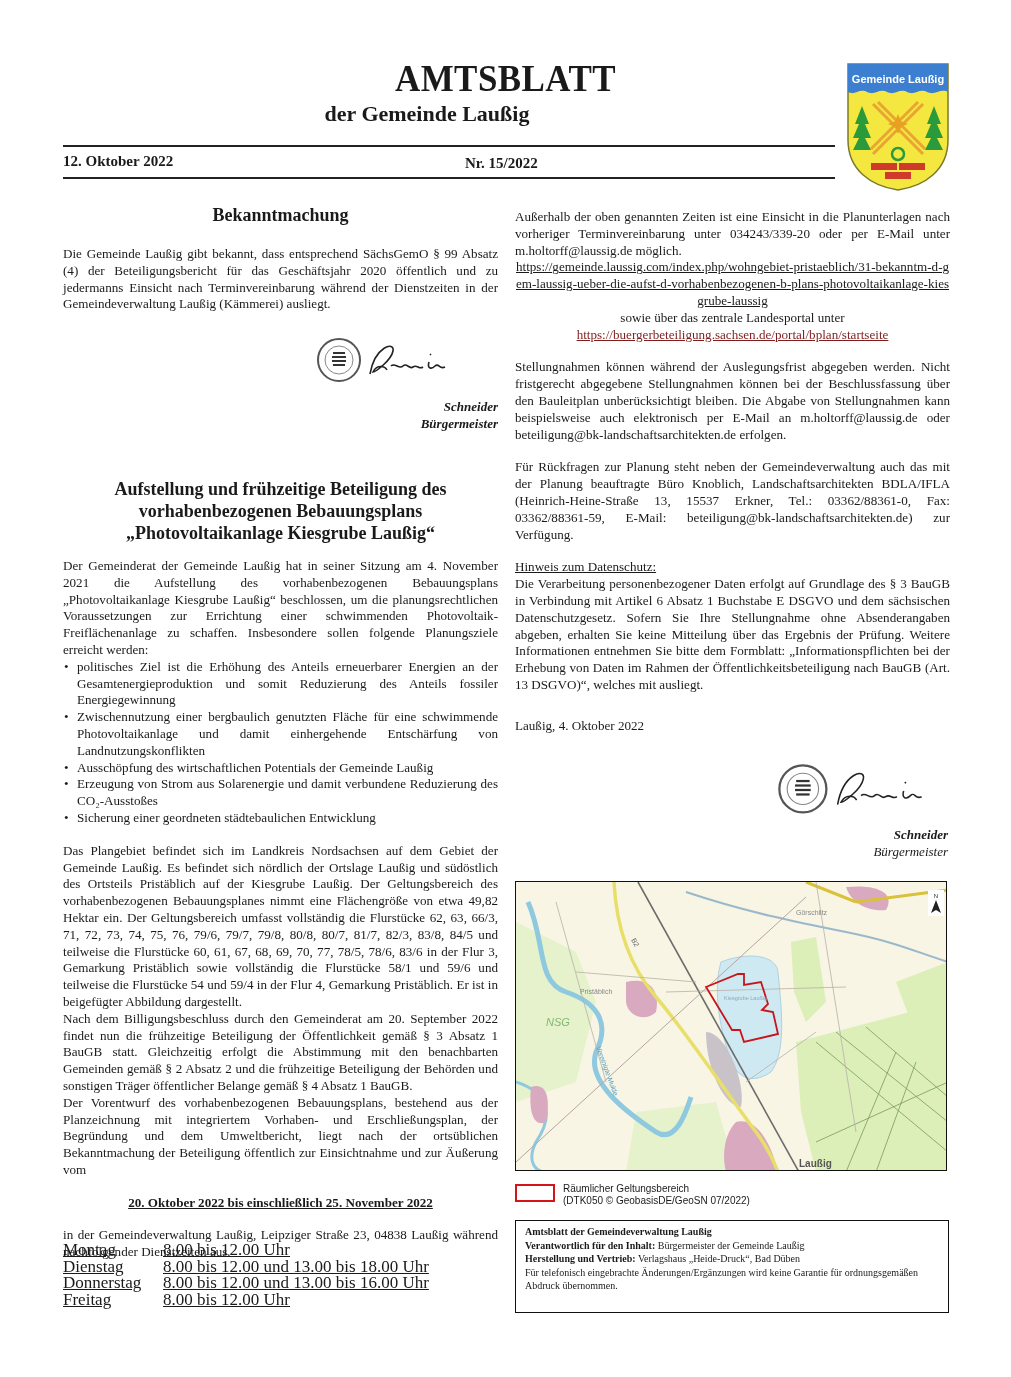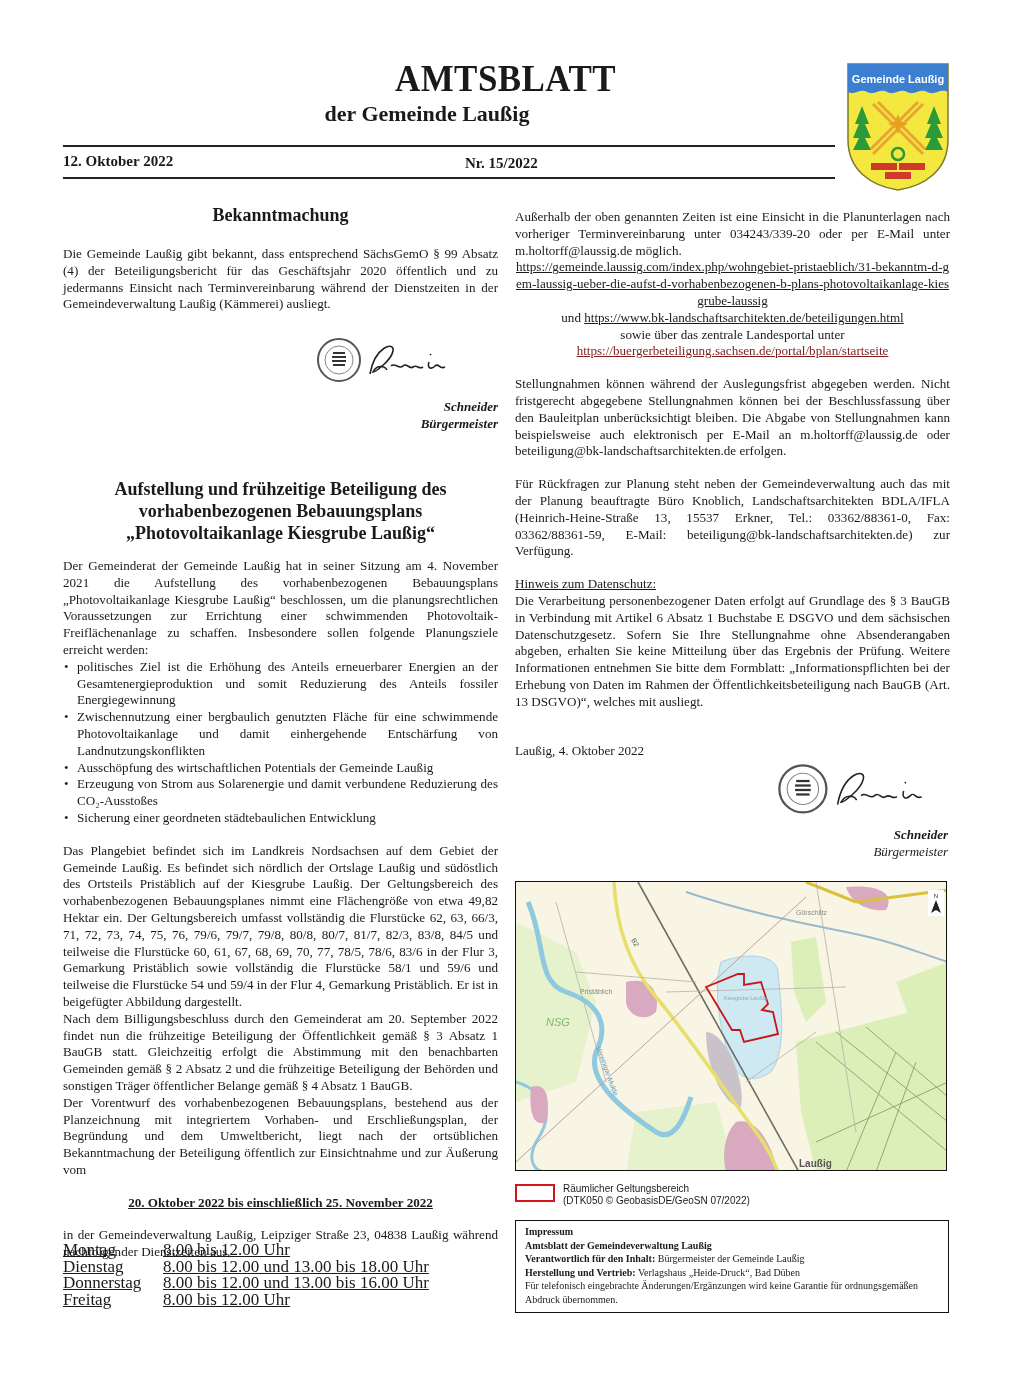--- a/index.html
+++ b/index.html
@@ -138,28 +138,27 @@
     </div>
   <div class="row">
       <span class="day">Freitag</span>
       <span>8.00 bis 12.00 Uhr</span>
     </div>
 </div>
 
 <div class="col col-right" style="top:209px;">
   <p>Außerhalb der oben genannten Zeiten ist eine Einsicht in die Planunterlagen nach vorheriger Terminvereinbarung unter 034243/339-20 oder per E-Mail unter m.holtorff@laussig.de möglich.</p>
   <p class="center"><a class="link" style="color:#1a1a1a;word-break:break-all;">https://gemeinde.laussig.com/index.php/wohngebiet-pristaeblich/31-bekanntm-d-gem-laussig-ueber-die-aufst-d-vorhabenbezogenen-b-plans-photovoltaikanlage-kiesgrube-laussig</a></p>
-  <p class="center"><span>und </span><a class="link" style="color:#1a1a1a;">https://www.bk-landschaftsarchitekten.de/beteiligungen.html</a></p>
   <p class="center">sowie über das zentrale Landesportal unter</p>
   <p class="center"><a class="link" style="color:#7f1d1d;">https://buergerbeteiligung.sachsen.de/portal/bplan/startseite</a></p>
   <p style="margin-top:16px;">Stellungnahmen können während der Auslegungsfrist abgegeben werden. Nicht fristgerecht abgegebene Stellungnahmen können bei der Beschlussfassung über den Bauleitplan unberücksichtigt bleiben. Die Abgabe von Stellungnahmen kann beispielsweise auch elektronisch per E-Mail an m.holtorff@laussig.de oder beteiligung@bk-landschaftsarchitekten.de erfolgen.</p>
   <p style="margin-top:16px;">Für Rückfragen zur Planung steht neben der Gemeindeverwaltung auch das mit der Planung beauftragte Büro Knoblich, Landschaftsarchitekten BDLA/IFLA (Heinrich-Heine-Straße 13, 15537 Erkner, Tel.: 03362/88361-0, Fax: 03362/88361-59, E-Mail: beteiligung@bk-landschaftsarchitekten.de) zur Verfügung.</p>
   <p style="margin-top:16px;" class="u">Hinweis zum Datenschutz:</p>
   <p>Die Verarbeitung personenbezogener Daten erfolgt auf Grundlage des § 3 BauGB in Verbindung mit Artikel 6 Absatz 1 Buchstabe E DSGVO und dem sächsischen Datenschutzgesetz. Sofern Sie Ihre Stellungnahme ohne Absenderangaben abgeben, erhalten Sie keine Mitteilung über das Ergebnis der Prüfung. Weitere Informationen entnehmen Sie bitte dem Formblatt: „Informationspflichten bei der Erhebung von Daten im Rahmen der Öffentlichkeitsbeteiligung nach BauGB (Art. 13 DSGVO)“, welches mit ausliegt.</p>
-  <p style="margin-top:32px;">Laußig, 4. Oktober 2022</p>
+  <p style="margin-top:24px;">Laußig, 4. Oktober 2022</p>
 </div>
 
 <svg style="position:absolute;left:765px;top:762px;width:190px;height:56px;" viewBox="0 0 150 50">
   <circle cx="24" cy="24" r="21" fill="none" stroke="#555" stroke-width="2"></circle>
   <circle cx="24" cy="24" r="14" fill="none" stroke="#888" stroke-width="1"></circle>
   <g stroke="#333" stroke-width="2">
       <line x1="18" y1="17" x2="30" y2="17"></line>
       <line x1="17" y1="21" x2="31" y2="21"></line>
       <line x1="17" y1="25" x2="31" y2="25"></line>
       <line x1="18" y1="29" x2="30" y2="29"></line>
@@ -232,18 +231,17 @@
 
 <div class="legend">
   <div class="legend-box"></div>
   <div>
     <div>Räumlicher Geltungsbereich</div>
     <div>(DTK050 © GeobasisDE/GeoSN 07/2022)</div>
   </div>
 </div>
 
 <div class="impressum">
-  <div><b>Impressum</b></div>
   <div><b>Amtsblatt der Gemeindeverwaltung Laußig</b></div>
   <div><b>Verantwortlich für den Inhalt:</b><span> Bürgermeister der Gemeinde Laußig</span></div>
   <div><b>Herstellung und Vertrieb:</b><span> Verlagshaus „Heide-Druck“, Bad Düben</span></div>
   <div>Für telefonisch eingebrachte Änderungen/Ergänzungen wird keine Garantie für ordnungsgemäßen Abdruck übernommen.</div>
 </div>
 
 </body></html>

